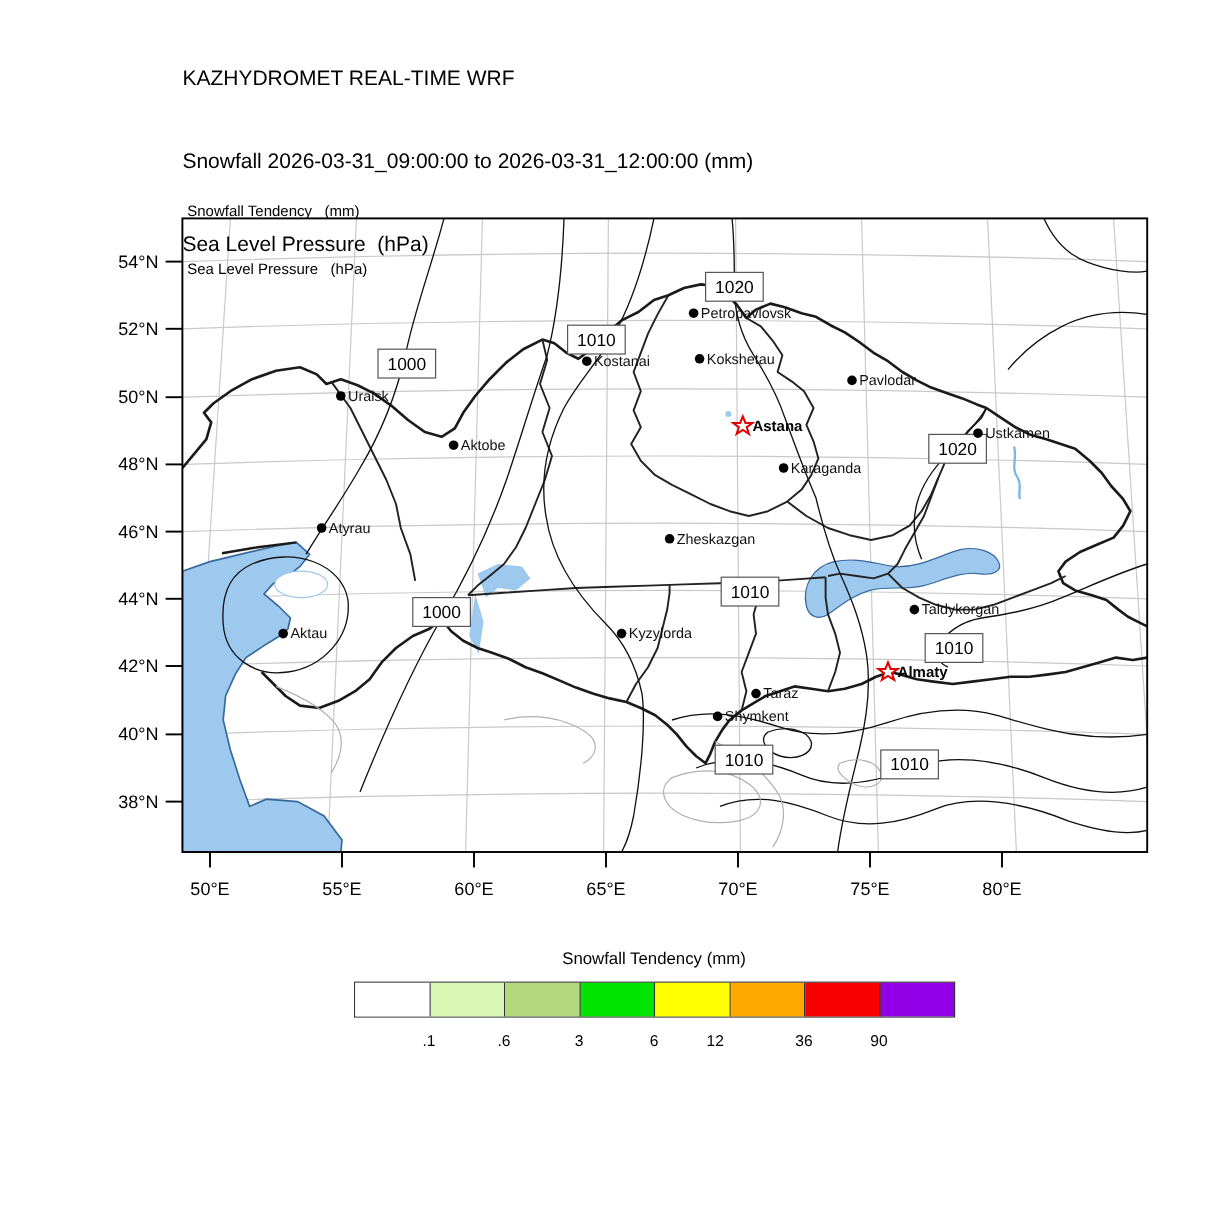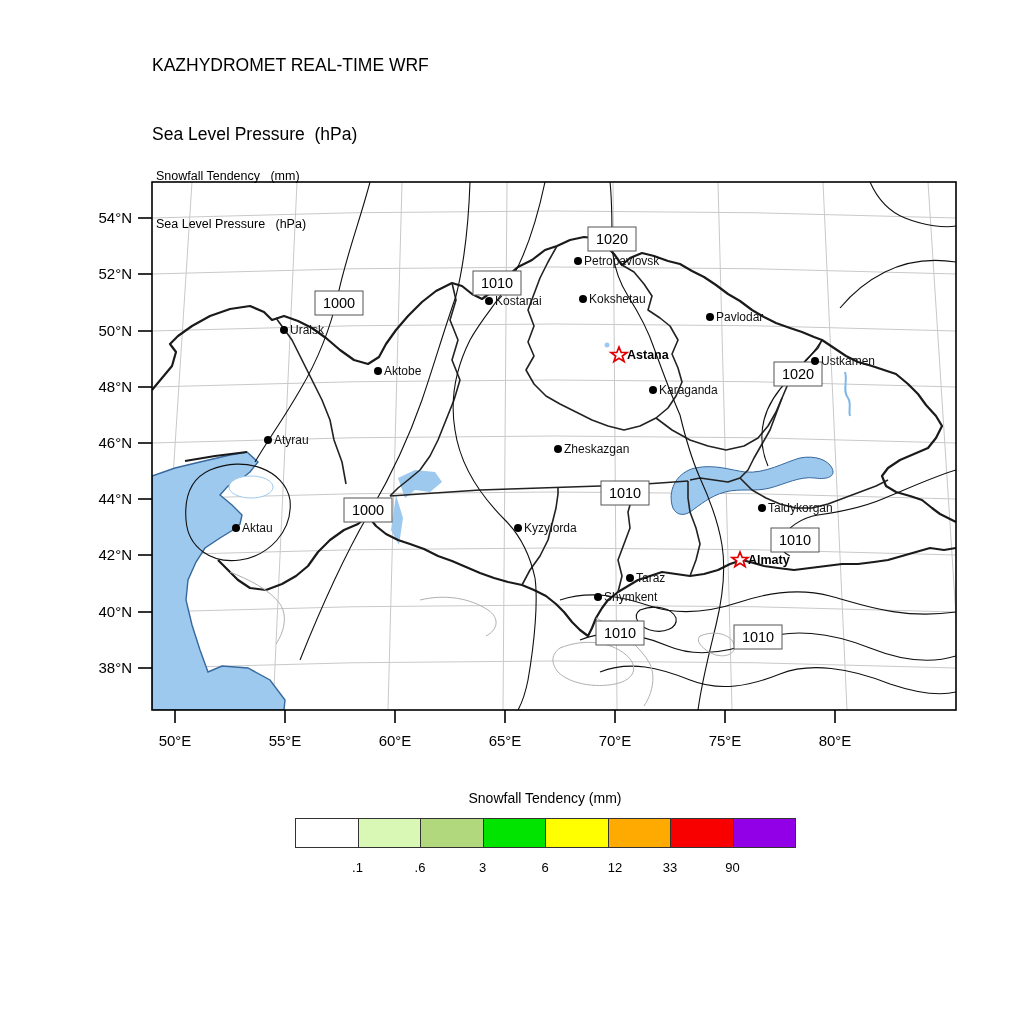--- a/index.html
+++ b/index.html
@@ -21,20 +21,21 @@
   .cbarlabels{position:absolute;left:0;top:70px;height:16px;font-size:13px;}
   .cbarlabels span{position:absolute;transform:translateX(-50%);}
 </style>
 </head>
 <body>
 
 <div class="page">
 
   <div class="hdr">
     <div>KAZHYDROMET REAL-TIME WRF</div>
+    <div>Snowfall 2026-03-31_09:00:00 to 2026-03-31_12:00:00 (mm)</div>
     <div>Sea Level Pressure  (hPa)</div>
   </div>
 
 
   <div class="maplegend">
     <div>Snowfall Tendency   (mm)</div>
     <div>Sea Level Pressure   (hPa)</div>
   </div>
 
   <svg width="1024" height="1024" viewBox="0 0 1024 1024">
@@ -290,19 +291,19 @@
       <div class="cell" style="background: rgb(255, 255, 0);"></div>
       <div class="cell" style="background: rgb(255, 170, 0);"></div>
       <div class="cell" style="background: rgb(248, 0, 0);"></div>
       <div class="cell" style="background: rgb(146, 0, 232);"></div>
     </div>
     <div class="cbarlabels">
       <span style="left:62.5px">.1</span>
       <span style="left:125px">.6</span>
       <span style="left:187.5px">3</span>
       <span style="left:250px">6</span>
-      <span style="left:320px">12</span>
-      <span style="left:375px">33</span>
+      <span style="left:301px">12</span>
+      <span style="left:375px">36</span>
       <span style="left:437.5px">90</span>
     </div>
   </div>
 
 </div>
 
 </body></html>

